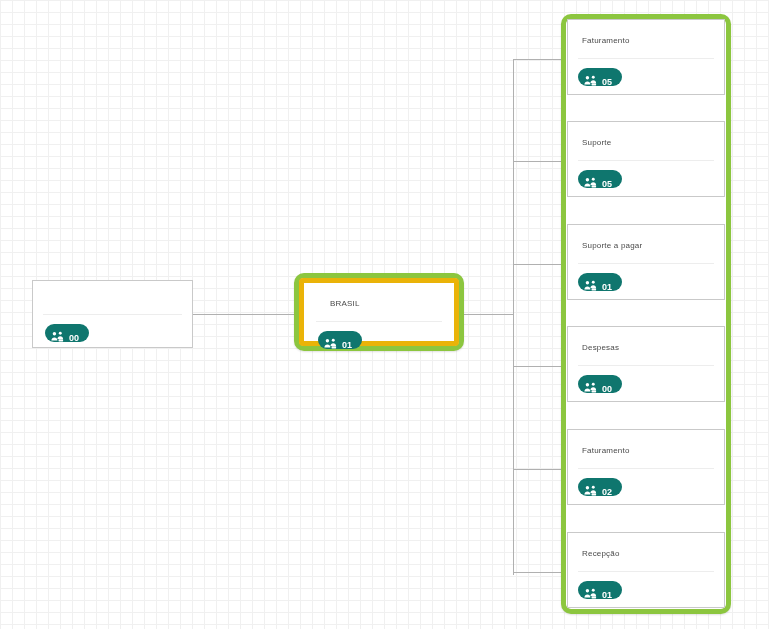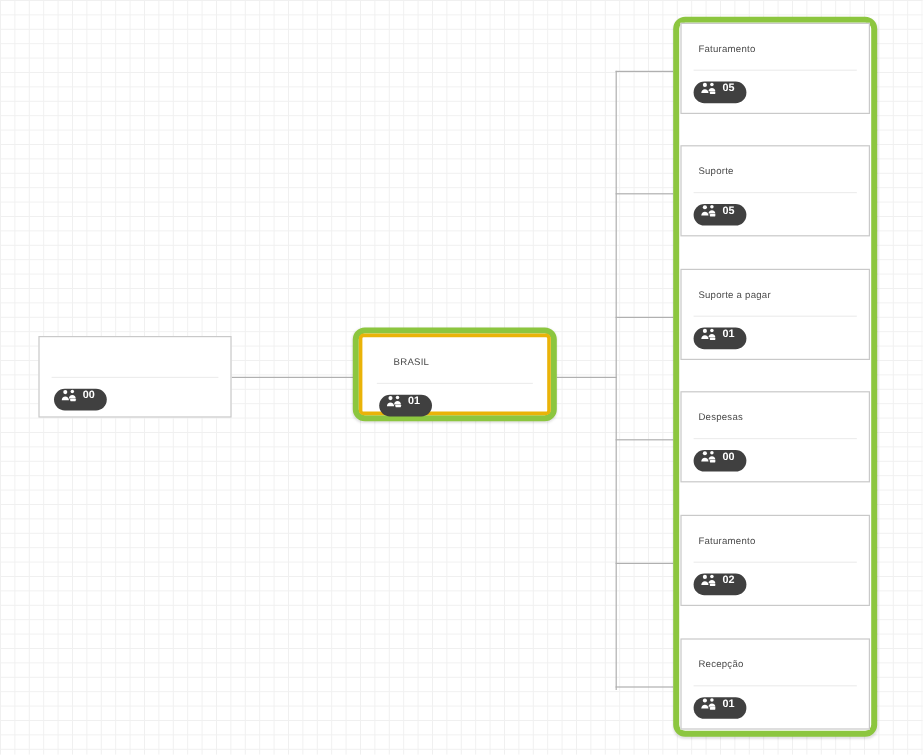--- a/index.html
+++ b/index.html
@@ -56,26 +56,26 @@
     top: 36px;
     height: 1px;
     background: #ededed;
   }
 
   
   .badge {
     position: absolute;
     left: 10px;
     display: inline-flex;
-    align-items: flex-start;
+    align-items: flex-end;
     gap: 5px;
     height: 18px;
     padding: 0 10px 0 6px;
     border-radius: 9px;
-    background: #404040;
+    background: #0f766e;
     color: #ffffff;
     font-size: 9px;
     font-weight: bold;
     line-height: 1;
   }
   .badge .users-icon { display: block; width: 13px; height: 11px; }
   .badge .count { position: relative; top: .5px; }
 
   
   .selected-wrap {
@@ -85,21 +85,21 @@
     background: #ffffff;
     box-shadow: 0 1px 2px rgba(0,0,0,.12);
   }
 
   
   #brasil-wrap { left: 294px; top: 273px; width: 170px; height: 78px; }
   #brasil-card {
     position: absolute;
     left: 0; top: 0; right: 0; bottom: 0;
     background: #fff;
-    border: 3px solid #eab308;
+    border: 5px solid #eab308;
     border-radius: 4px;
   }
   #brasil-card .card-title { top: 16px; left: 26px; }
   #brasil-card .card-divider { top: 38px; left: 12px; right: 12px; }
   #brasil-card .badge { left: 14px; top: 48px; }
 
   
   #root-card { left: 32px; top: 280px; width: 161px; height: 68px; }
   #root-card .card-divider { top: 33px; }
   #root-card .badge { left: 12px; top: 43px; }

